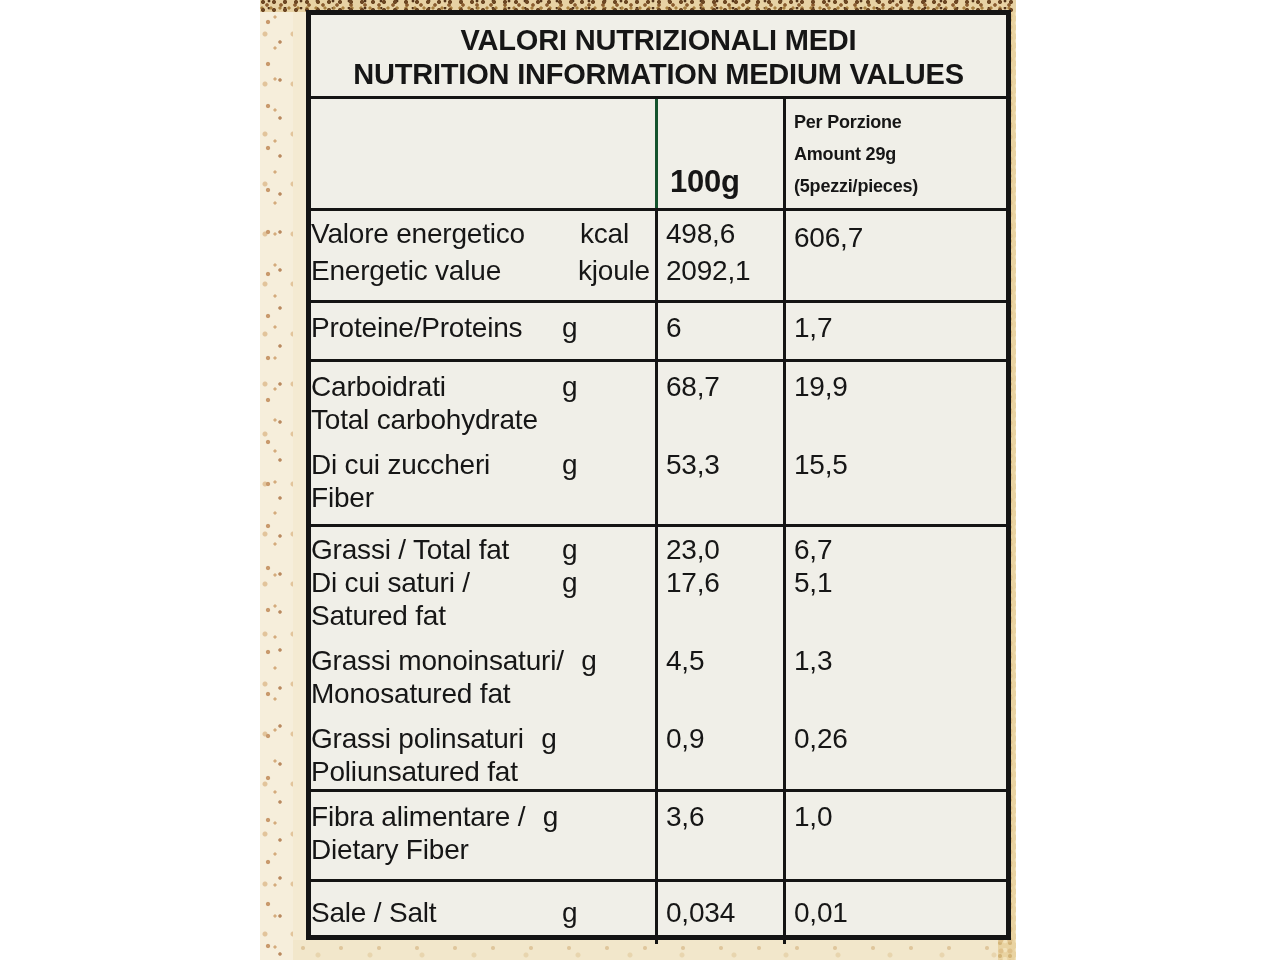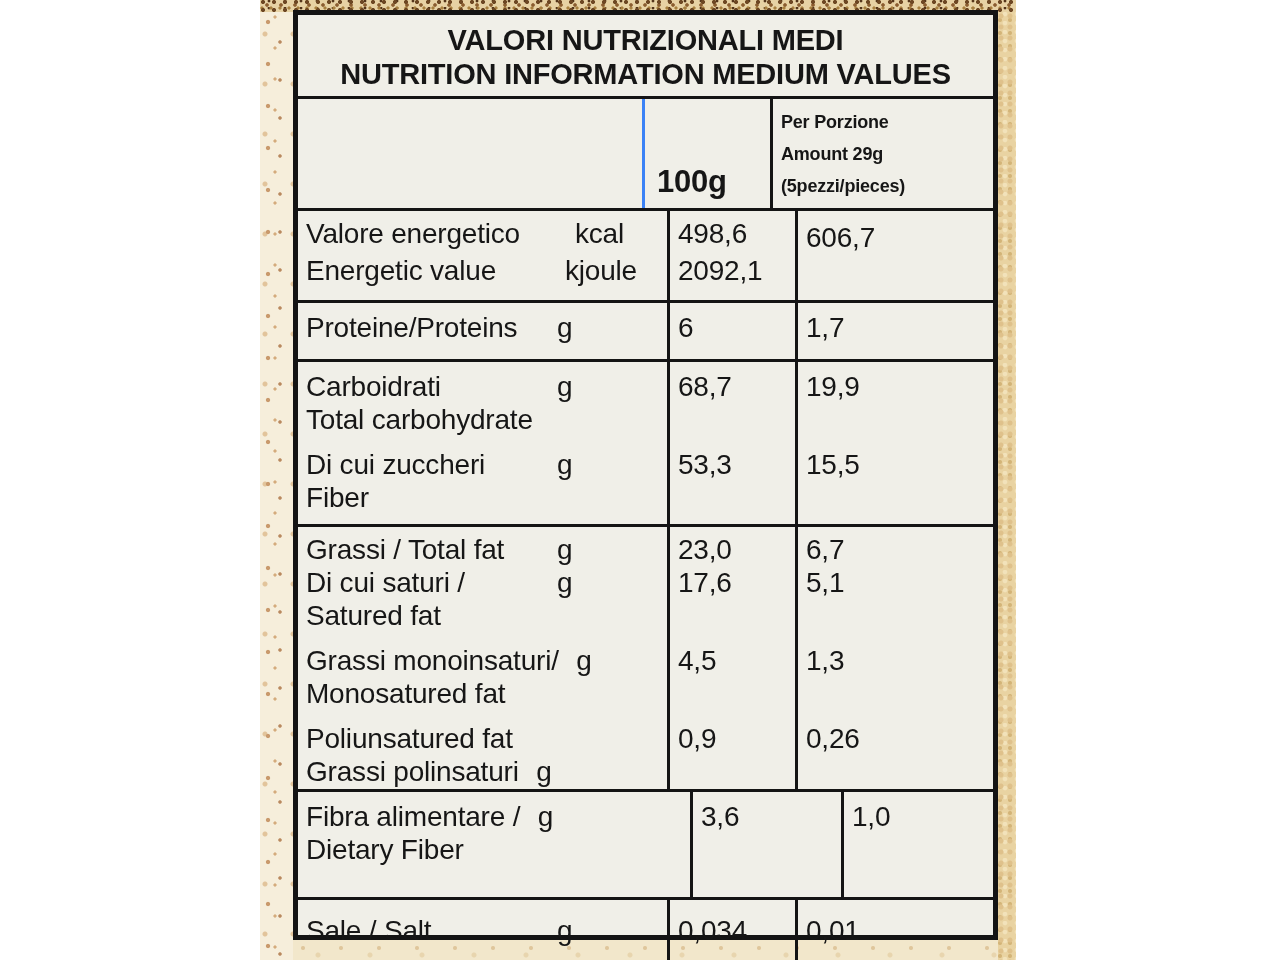--- a/index.html
+++ b/index.html
@@ -30,49 +30,49 @@
       radial-gradient(circle at 7px 2px, #f2e2ba 0 1.8px, transparent 2.8px),
       radial-gradient(circle at 2px 8px, #d3b478 0 1.5px, transparent 2.5px);
     background-size: 9px 11px, 12px 9px, 10px 13px; }
   .band-bottom { left:33px; top:940px; width:705px; height:20px; background-color:#f2e7cb;
     background-image:
       radial-gradient(circle at 10px 8px, #dfc69b 0 1.5px, transparent 2.5px),
       radial-gradient(circle at 25px 15px,#e8d5ae 0 2px,   transparent 3px);
     background-size: 38px 26px, 52px 30px; }
 
   
-  .ntable { position:absolute; left:33px; top:10px; width:705px; height:930px;
+  .ntable { position:absolute; left:46px; top:10px; width:705px; height:930px;
             border:5px solid #141414; background:#f0efe8; }
   .sec { display:grid; grid-template-columns:344px 128px 223px; width:100%; }
   .bt { border-top:3px solid #141414; }
-  .cl { position:relative; padding-left:8px; }
-  .cv { border-left:3px solid #141414; padding-left:8px;margin-left:25px; }
+  .cl { position:relative; }
+  .cv { border-left:3px solid #141414; padding-left:8px; }
   .ln { position:relative; height:33px; line-height:33px; font-size:28px; white-space:nowrap; letter-spacing:-0.2px; }
   .u  { position:absolute; left:251px; top:0; }
   .u-kcal { position:absolute; left:234px; top:0;margin-left:35px; }
   .u-right { position:absolute; right:5px; top:0; }
   .uf { margin-left:10px; }
   .gap12 { height:12px; }
   .mt45 { margin-top:45px; }
   .mt4  { margin-top:4px; }
 
   .sec-title { height:81px; text-align:center; padding-top:8px; }
   .sec-title .tl { font-size:29px; line-height:34px; font-weight:bold; letter-spacing:-0.2px; white-space:nowrap; }
 
   .sec-header { height:112px; }
-  .hc2 { border-left:3px solid #3b82f6; display:flex; align-items:flex-end; padding:0 0 8px 12px;
+  .hc2 { border-left:3px solid #14532d; display:flex; align-items:flex-end; padding:0 0 8px 12px;
          font-weight:bold; font-size:31px; letter-spacing:-0.2px; }
   .hc3 { border-left:3px solid #141414; display:flex; flex-direction:column; justify-content:flex-end;
          padding:0 0 6px 8px; font-weight:bold; font-size:18px; line-height:32px; letter-spacing:-0.2px; white-space:nowrap; }
 
   .sec-energy   { height:92px;  } .sec-energy .cl,  .sec-energy .cv  { padding-top:6px; }
   .sec-proteins { height:59px;  } .sec-proteins .cl,.sec-proteins .cv{ padding-top:8px; }
   .sec-carbs    { height:165px; } .sec-carbs .cl,   .sec-carbs .cv   { padding-top:8px; }
   .sec-fats     { height:265px; } .sec-fats .cl,    .sec-fats .cv    { padding-top:6px; }
-  .sec-fiber    { height:108px;gap:23px;  } .sec-fiber .cl,   .sec-fiber .cv   { padding-top:8px; }
+  .sec-fiber    { height:90px;  } .sec-fiber .cl,   .sec-fiber .cv   { padding-top:8px; }
   .sec-salt     { height:65px;  } .sec-salt .cl,    .sec-salt .cv    { padding-top:14px; }
 </style>
 </head>
 <body>
 
 <div class="stage">
   <div class="package">
     <div class="band band-top"></div>
     <div class="band band-left"></div>
     <div class="band band-right"></div>
@@ -167,25 +167,25 @@
             <span class="u">g</span>
           </div>
           <div class="ln">Satured fat</div>
           <div class="gap12"></div>
           <div class="ln">
             <span>Grassi monoinsaturi/</span>
             <span class="uf">g</span>
           </div>
           <div class="ln">Monosatured  fat</div>
           <div class="gap12"></div>
-          <div class="ln">Poliunsatured fat</div>
           <div class="ln">
             <span>Grassi polinsaturi</span>
             <span class="uf">g</span>
           </div>
+          <div class="ln">Poliunsatured fat</div>
         </div>
         <div class="cv">
           <div class="ln">23,0</div>
           <div class="ln">17,6</div>
           <div class="ln mt45">4,5</div>
           <div class="ln mt45">0,9</div>
         </div>
         <div class="cv">
           <div class="ln">6,7</div>
           <div class="ln">5,1</div>

